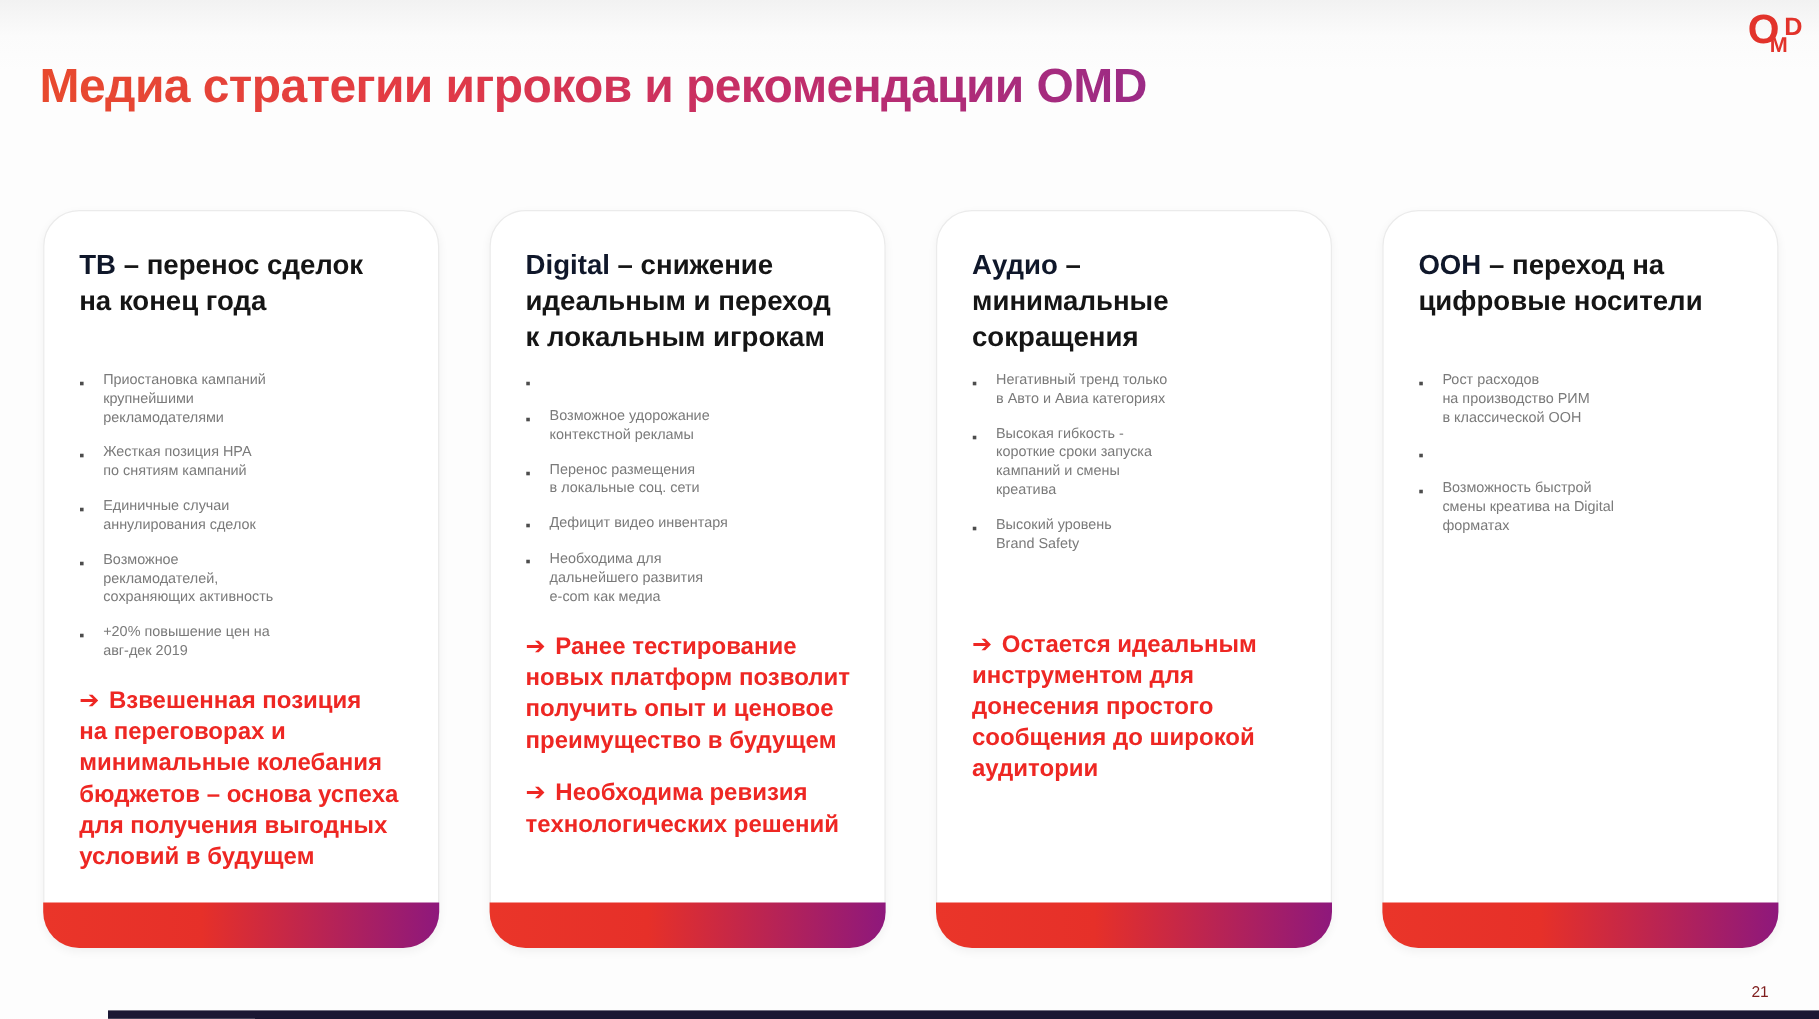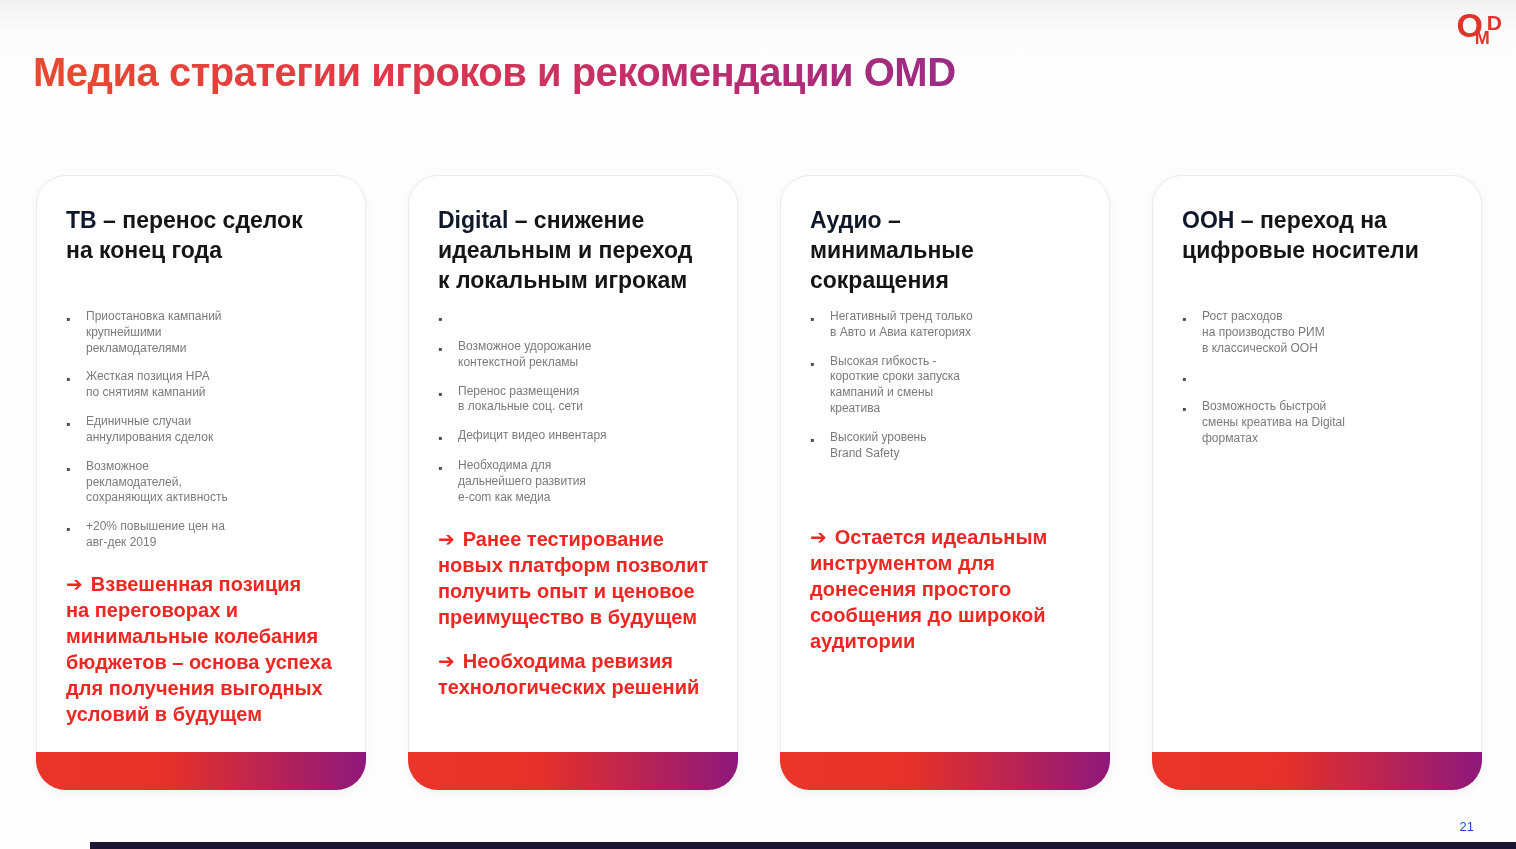--- a/index.html
+++ b/index.html
@@ -79,21 +79,21 @@
   }
 
   .card-bar {
     position: absolute; left: -1px; right: -1px; bottom: -1px; height: 38px;
     border-radius: 0 0 30px 30px;
     background: linear-gradient(90deg, #ea3529 0%, #e63029 40%, #8e187c 100%);
   }
 
   .page-number {
     position: absolute; right: 42px; bottom: 15px;
-    font-size: 13px; color: #1d4ed8;
+    font-size: 13px; color: #7f1d1d;
   }
   .bottom-bar {
     position: absolute; left: 90px; right: 0; bottom: 0; height: 7px;
     background: #1b1733;
   }
 </style>
 </head>
 <body>
 
 <div class="slide">

